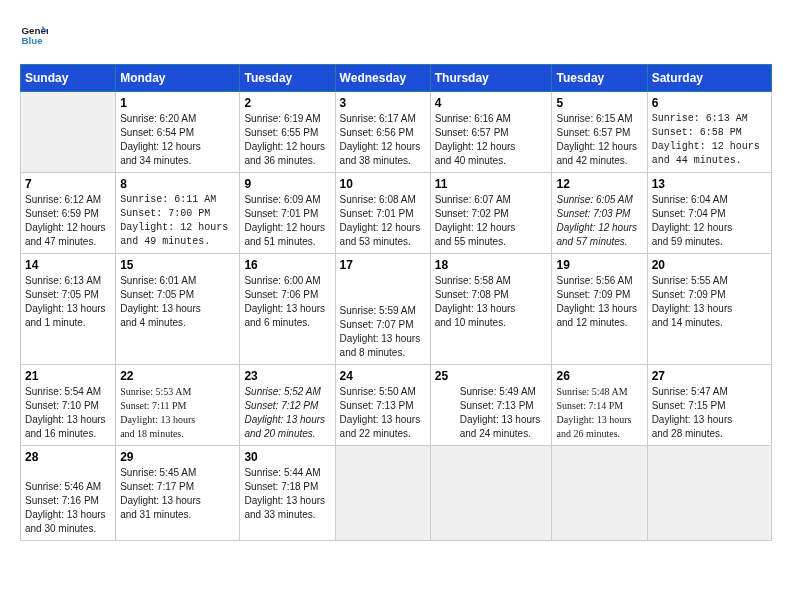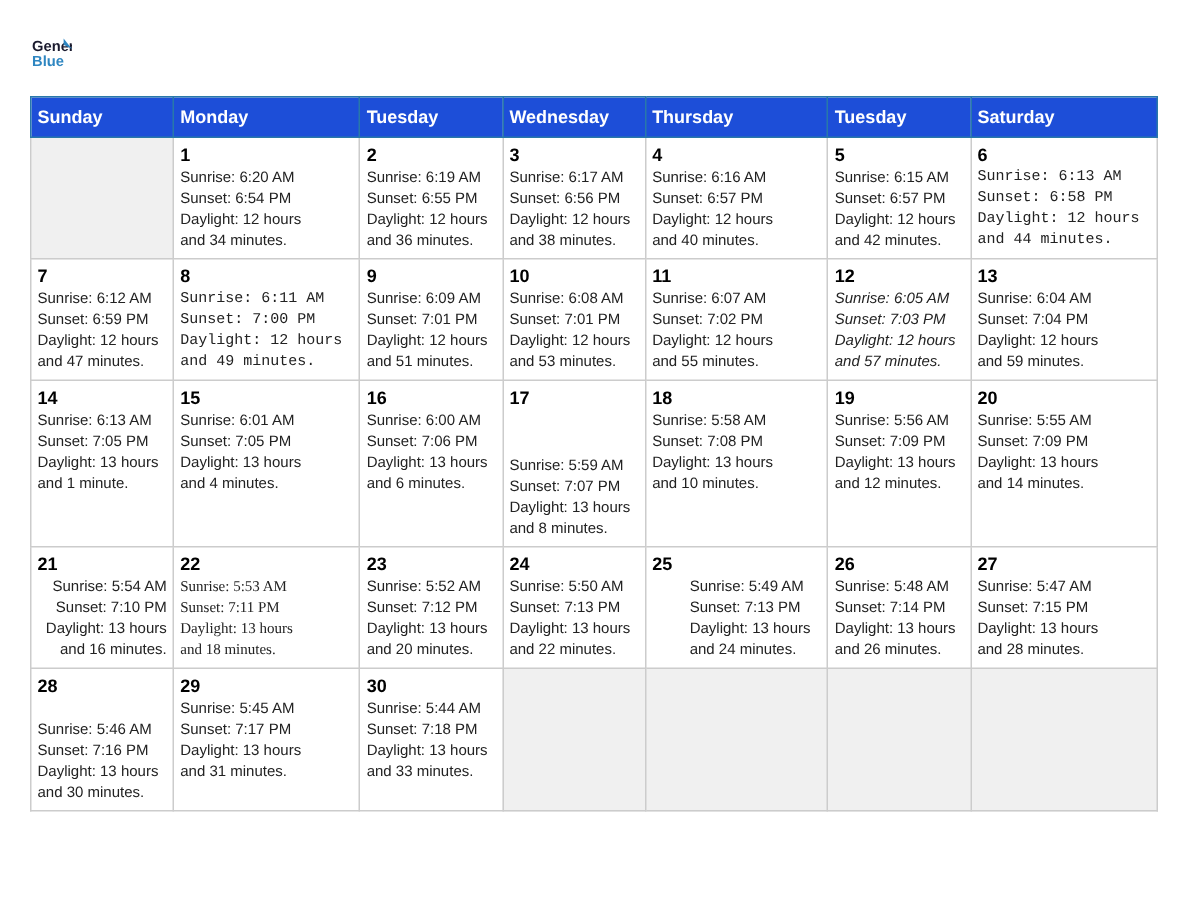--- a/index.html
+++ b/index.html
@@ -255,56 +255,56 @@
           <div class="day-number">20</div>
           <div class="day-info" style="white-space: pre-line;">Sunrise: 5:55 AM
 Sunset: 7:09 PM
 Daylight: 13 hours
 and 14 minutes.</div>
         </td>
       </tr>
       <tr>
         <td>
           <div class="day-number">21</div>
-          <div class="day-info" style="white-space: pre-line; text-align: right;">Sunrise: 5:54 AM
+          <div class="day-info" style="white-space: pre-line;">Sunrise: 5:54 AM
 Sunset: 7:10 PM
 Daylight: 13 hours
 and 16 minutes.</div>
         </td>
         <td>
           <div class="day-number">22</div>
           <div class="day-info" style="white-space: pre-line; font-family: Liberation Serif, serif;">Sunrise: 5:53 AM
 Sunset: 7:11 PM
 Daylight: 13 hours
 and 18 minutes.</div>
         </td>
         <td>
           <div class="day-number">23</div>
-          <div class="day-info" style="white-space: pre-line;">Sunrise: 5:52 AM
+          <div class="day-info" style="white-space: pre-line; font-style: italic;">Sunrise: 5:52 AM
 Sunset: 7:12 PM
 Daylight: 13 hours
 and 20 minutes.</div>
         </td>
         <td>
           <div class="day-number">24</div>
           <div class="day-info" style="white-space: pre-line;">Sunrise: 5:50 AM
 Sunset: 7:13 PM
 Daylight: 13 hours
 and 22 minutes.</div>
         </td>
         <td>
           <div class="day-number">25</div>
           <div class="day-info" style="white-space: pre-line; margin-left: 25px;">Sunrise: 5:49 AM
 Sunset: 7:13 PM
 Daylight: 13 hours
 and 24 minutes.</div>
         </td>
         <td>
           <div class="day-number">26</div>
-          <div class="day-info" style="white-space: pre-line;">Sunrise: 5:48 AM
+          <div class="day-info" style="white-space: pre-line; font-family: Liberation Serif, serif;">Sunrise: 5:48 AM
 Sunset: 7:14 PM
 Daylight: 13 hours
 and 26 minutes.</div>
         </td>
         <td>
           <div class="day-number">27</div>
           <div class="day-info" style="white-space: pre-line;">Sunrise: 5:47 AM
 Sunset: 7:15 PM
 Daylight: 13 hours
 and 28 minutes.</div>

